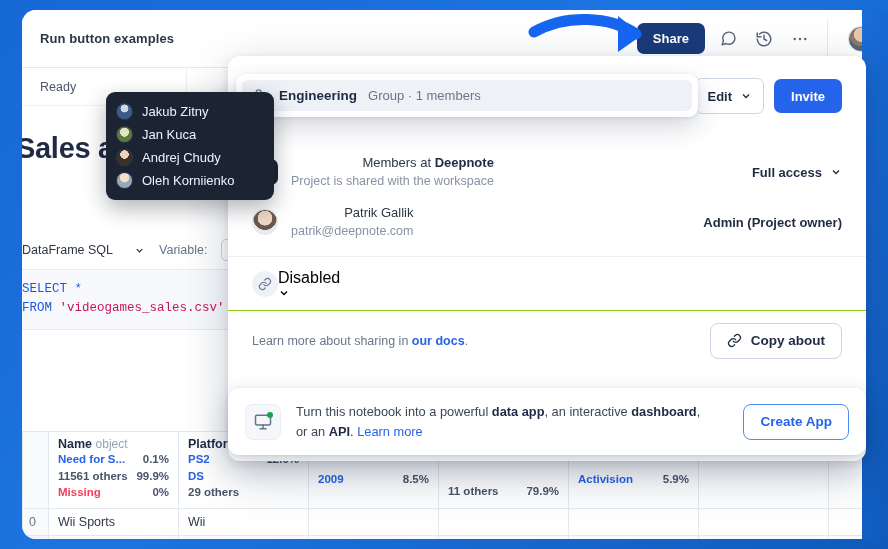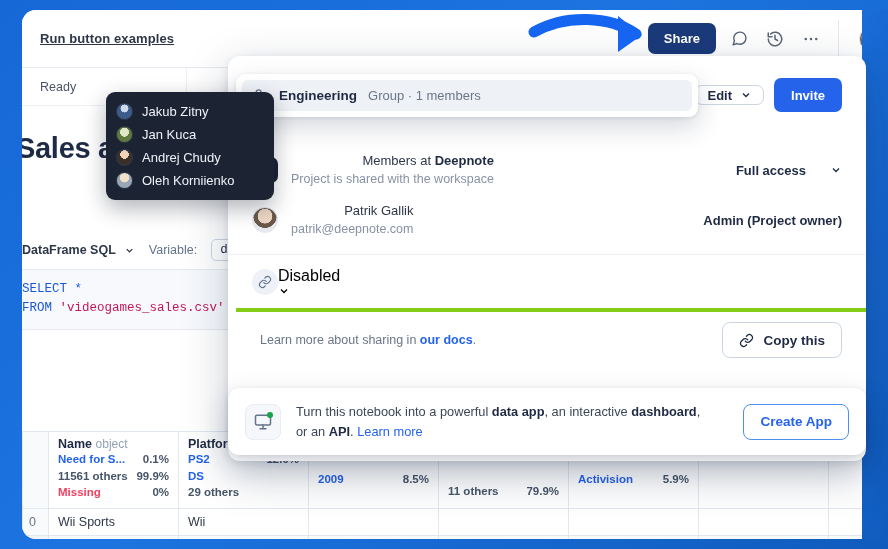--- a/index.html
+++ b/index.html
@@ -26,24 +26,24 @@
     background: linear-gradient(100deg,#1a6cd8,#0f5bbd);
     border-radius: 0 0 0 0;
   }
 
   
   #topbar {
     height: 58px; border-bottom: 1px solid #e6e9ef;
     display: flex; align-items: center; padding: 0 0 0 18px;
     position: relative; background:#fff;
   }
-  #doc-title { font-size: 13px; font-weight: 700; color: #2d3748; letter-spacing: .1px; text-decoration: underline; }
+  #doc-title { font-size: 13px; font-weight: 700; color: #2d3748; letter-spacing: .1px; }
   #topbar-right {
     margin-left: auto; display: flex; align-items: center; gap: 10px;
-    padding-right: 3px; height: 100%;
+    padding-right: 14px; height: 100%;
   }
   #share-btn {
     background: #1b3a7a; color: #fff; font-size: 13px; font-weight: 700;
     padding: 8px 16px; border-radius: 7px; border: none; cursor: pointer;
     font-family: "Liberation Sans", sans-serif;
   }
   .tb-icon {
     width: 26px; height: 26px; display: flex; align-items: center;
     justify-content: center; color: #5a6678; cursor: pointer;
   }
@@ -67,21 +67,21 @@
     font-size: 29px; font-weight: 800; color: #1f2a44;
     margin: 12px 0 22px -24px; letter-spacing: -.3px;
   }
 
   
   #sql-block { position:absolute; left:-18px; top:133px; width: 560px; }
   #sql-toolbar {
     display:flex; align-items:center; gap:14px; padding: 0 0 8px 18px;
     font-size: 12.5px; color:#2d3748;
   }
-  #sql-type { font-weight:700; display:flex; align-items:center; gap:8px; cursor:pointer;}
+  #sql-type { font-weight:400; display:flex; align-items:center; gap:21px; cursor:pointer;}
   #var-label { color:#64748b; }
   #var-input {
     border:1px solid #cbd5e1; border-radius:5px; padding:3px 8px;
     font-size:12.5px; font-family:"Liberation Mono", monospace; width:54px;
     background:#fff; color:#1f2a44;
   }
   #sql-editor {
     background:#f7f9fc; border-top:1px solid #e6e9ef; border-bottom:1px solid #e6e9ef;
     padding: 10px 18px; font-family:"Liberation Mono", monospace;
     font-size:12.5px; line-height:1.55;
@@ -123,21 +123,21 @@
   }
   .chip {
     display:flex; align-items:center; gap:5px; border:1px solid #cbd5e1;
     border-radius:5px; padding: 2px 6px; font-size:12px; font-weight:700; color:#1f2a44;
     background:#fff;
   }
   .chip .x { color:#64748b; font-weight:400; font-size:13px; cursor:pointer; }
   #invite-text { font-size:13px; color:#1f2a44; }
   #edit-select {
     display:flex; align-items:center; gap:8px; border:1px solid #cbd5e1;
-    border-radius:7px; height:20px; padding:0 11px; font-size:13px; font-weight:700;
+    border-radius:7px; height:36px; padding:0 11px; font-size:13px; font-weight:700;
     color:#1f2a44; cursor:pointer; background:#fff;
   }
   #invite-btn {
     background:#2563eb; color:#fff; border:none; border-radius:7px; height:34px;
     padding: 0 17px; font-size:13px; font-weight:700; cursor:pointer;
     font-family:"Liberation Sans", sans-serif;
   }
   
   #autocomplete {
     position:absolute; left:236px; top:74px; width:462px;
@@ -163,34 +163,34 @@
     width:26px;height:26px;border-radius:50%;flex:0 0 26px;
     background: radial-gradient(circle at 50% 34%, #f0d9c7 0 36%, #6b5a4c 38% 58%, #e8eaee 60% 100%);
     border:1px solid #e2e8f0;
   }
   .srow .txt { margin-left: 13px; }
   .srow .t1 { font-size:13px; color:#2d3748; line-height:1.35;text-align:right; }
   .srow .t1 b { color:#1f2a44; }
   .srow .t2 { font-size:12.5px; color:#8892a4; line-height:1.45; }
   .srow .right {
     margin-left:auto; font-size:13px; font-weight:700; color:#1f2a44;
-    display:flex; align-items:center; gap:24px;
+    display:flex; align-items:center; gap:8px;
   }
   .srow .right.plain { font-weight:700; }
   #link-row {
     height:54px; margin-top:8px; border-top:1px solid #edf0f5;
     padding: 0 24px; display:flex; align-items:center;
   }
   .link-ic {
     width:26px;height:26px;border-radius:50%;background:#eef2f8;
     display:flex;align-items:center;justify-content:center;flex:0 0 26px;color:#64748b;
   }
   #footer-row {
-    border-top:4px solid #84cc16; height:60px; padding:0 24px;
-    display:flex; align-items:center;margin-left:8px;
+    border-top:1px solid #84cc16; height:60px; padding:0 24px;
+    display:flex; align-items:center;
   }
   #docs-text { font-size:12.5px; color:#6b7688; }
   #docs-text a { color:#2563eb; font-weight:700; text-decoration:none; }
   #copy-link {
     margin-left:auto; display:flex; align-items:center; gap:9px;
     border:1px solid #cbd5e1; border-radius:8px; height:36px; padding:0 16px;
     font-size:13.5px; font-weight:700; color:#1f2a44; cursor:pointer; background:#fff;
   }
 
   
@@ -458,21 +458,21 @@
 
   <div id="footer-row">
     <div id="docs-text">
       <span>Learn more about sharing in </span><a href="#">our docs</a><span>.</span>
     </div>
     <div id="copy-link">
       <svg width="15" height="15" viewBox="0 0 24 24" fill="none" stroke="currentColor" stroke-width="2" stroke-linecap="round">
           <path d="M10 13a5 5 0 0 0 7.5.5l3-3a5 5 0 0 0-7-7l-1.7 1.7"></path>
           <path d="M14 11a5 5 0 0 0-7.5-.5l-3 3a5 5 0 0 0 7 7l1.7-1.7"></path>
         </svg>
-      <span>Copy this</span>
+      <span>Copy about</span>
     </div>
   </div>
 </div>
 
 <div id="autocomplete">
   <div id="ac-item">
     <svg width="15" height="15" viewBox="0 0 24 24" fill="none" stroke="#64748b" stroke-width="2" stroke-linecap="round" stroke-linejoin="round">
         <path d="M17 21v-2a4 4 0 0 0-4-4H5a4 4 0 0 0-4 4v2"></path>
         <circle cx="9" cy="7" r="4"></circle>
         <path d="M23 21v-2a4 4 0 0 0-3-3.87"></path>

